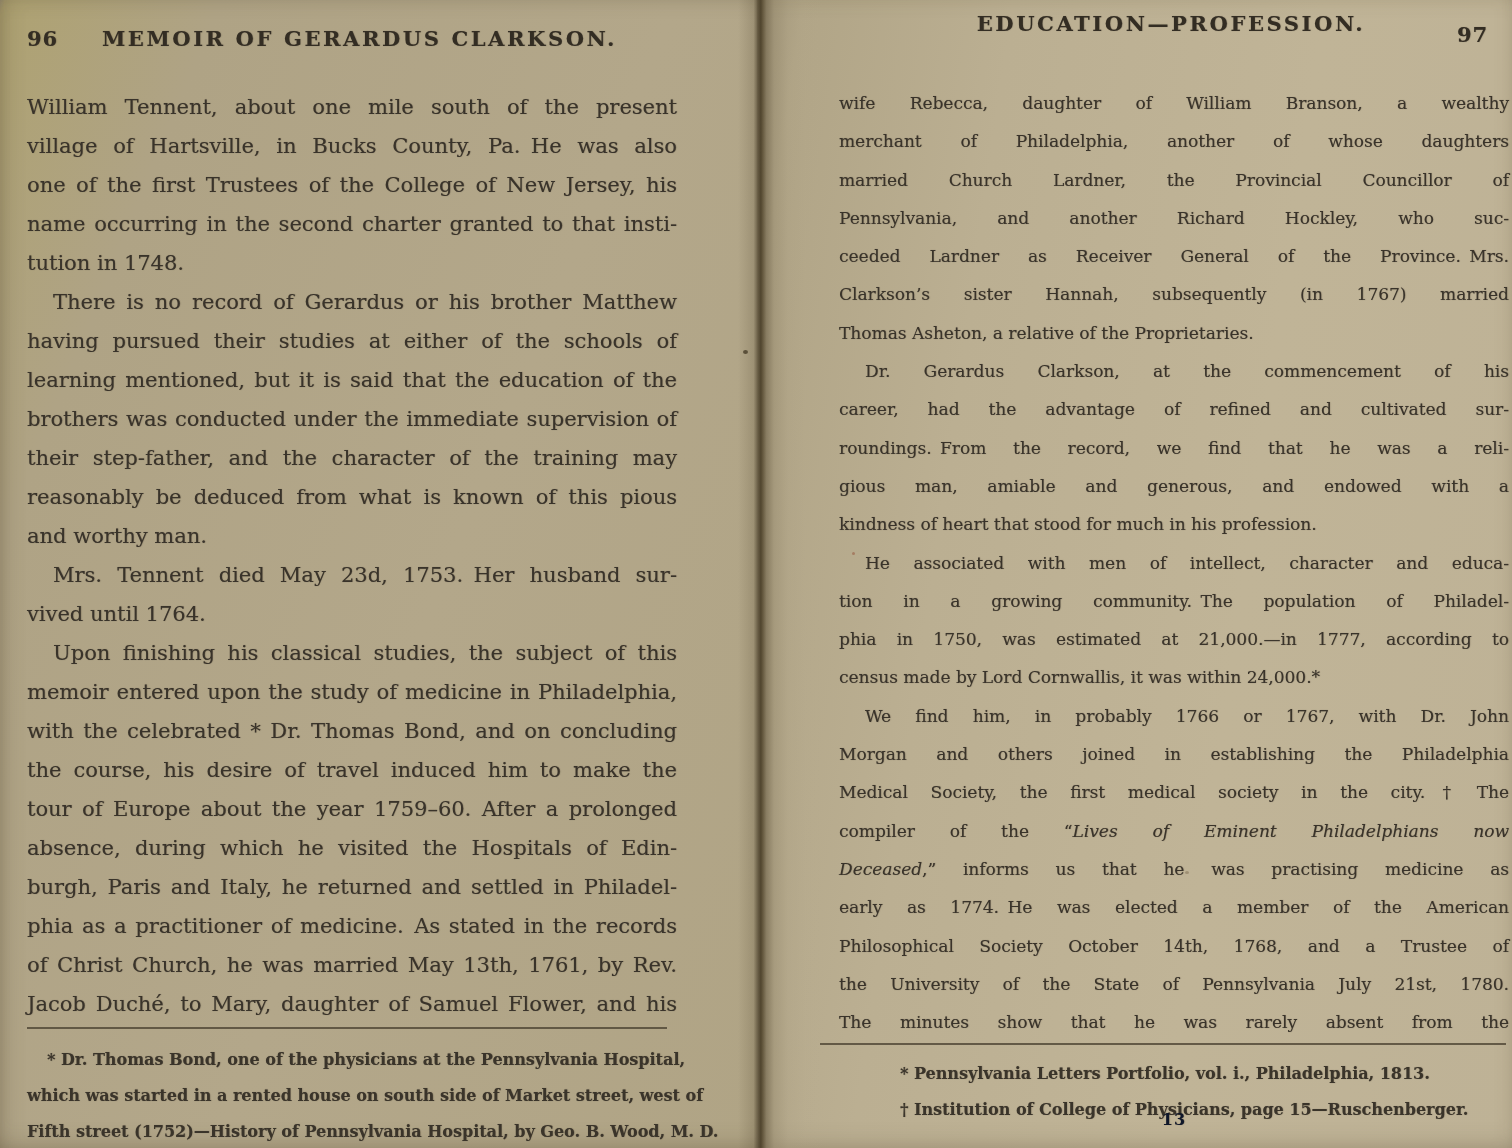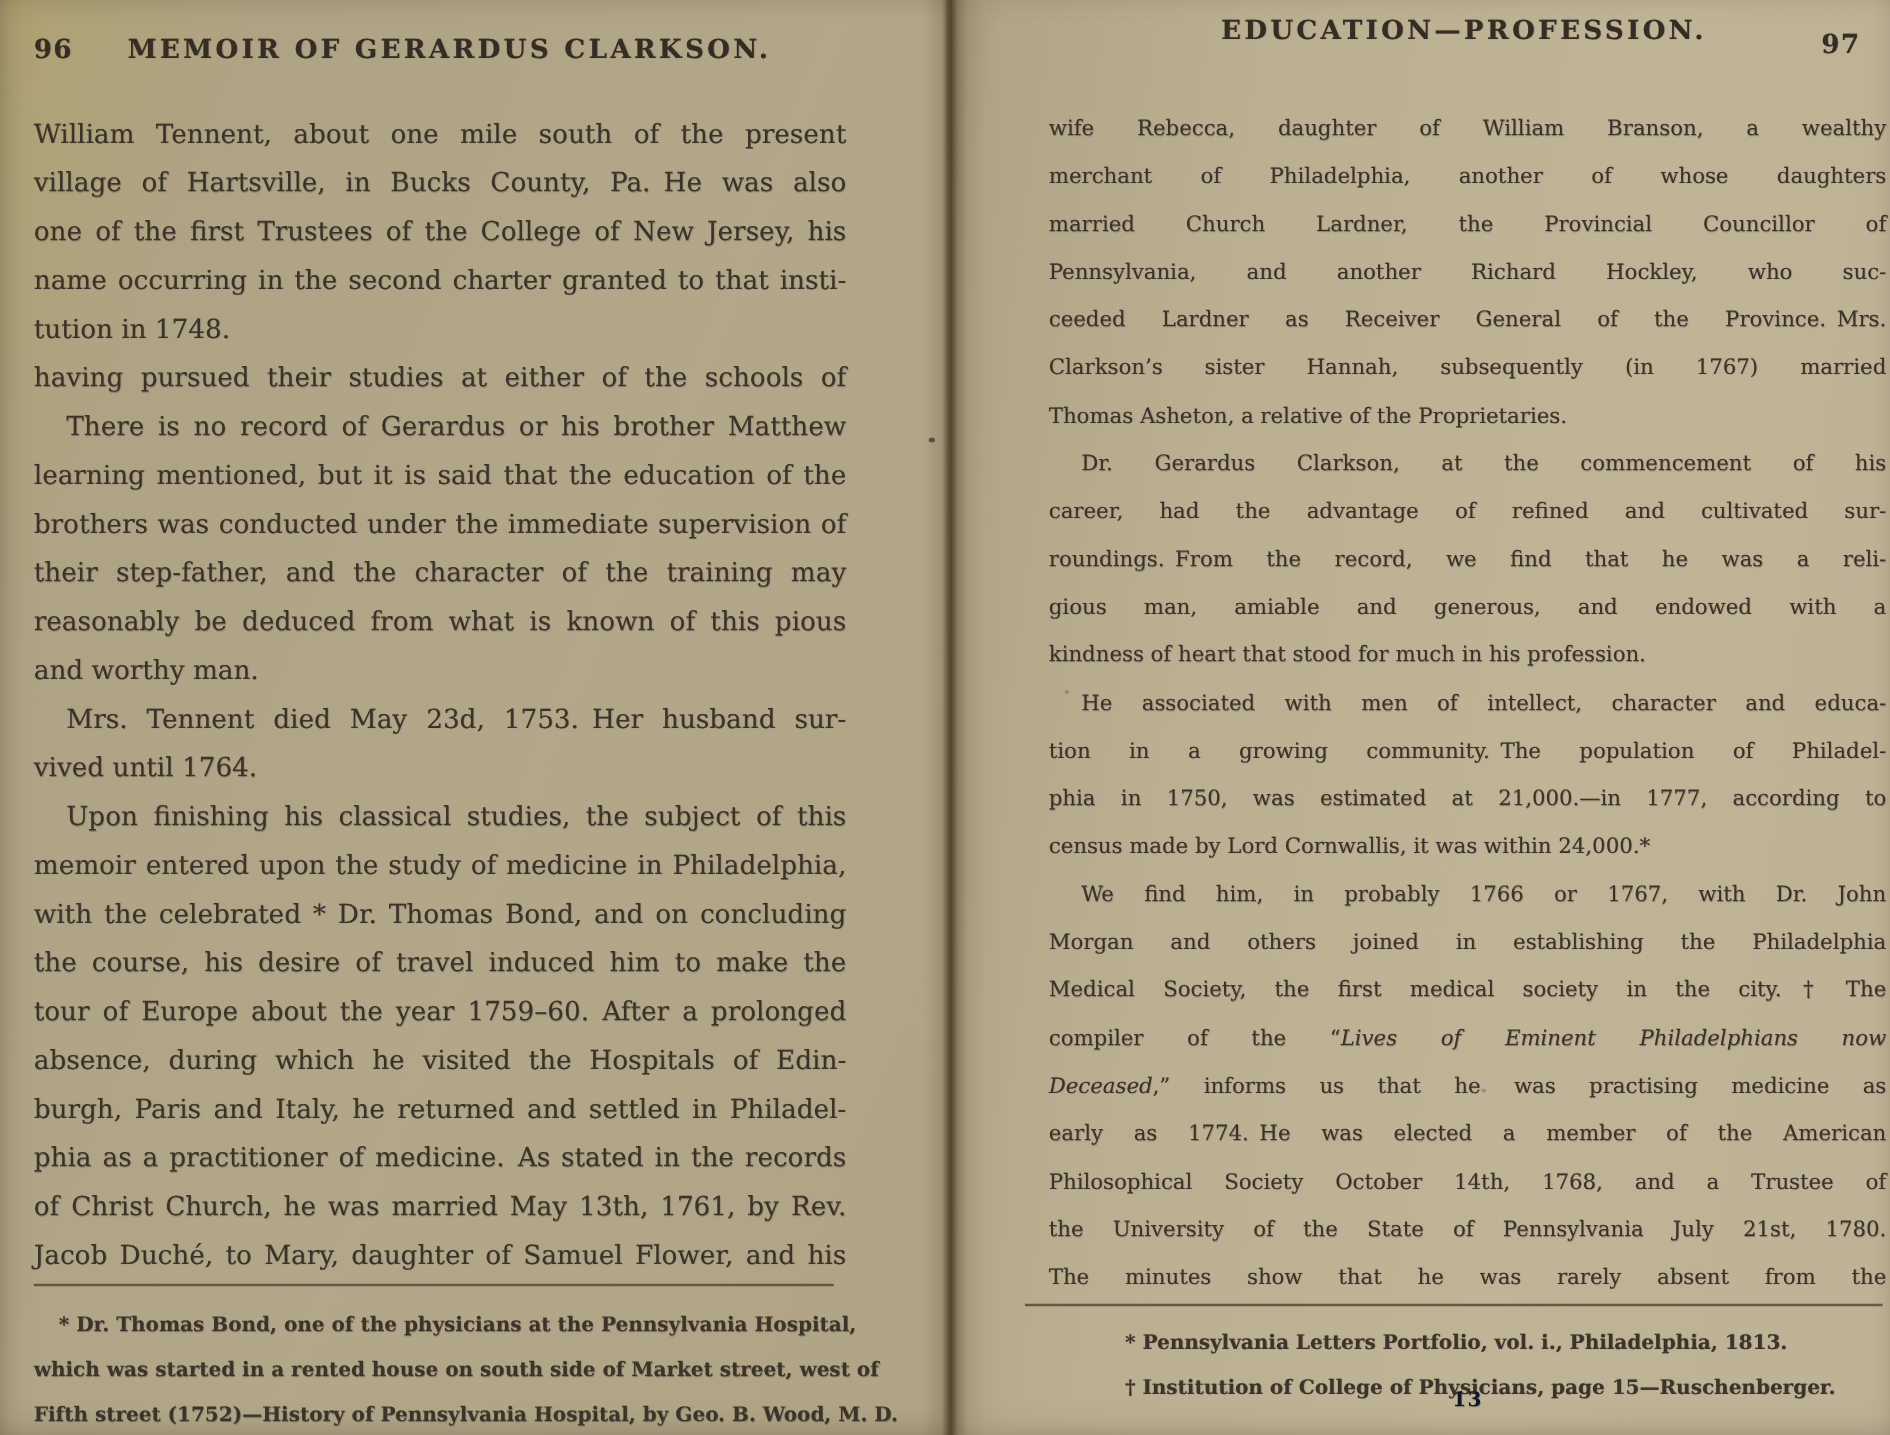--- a/index.html
+++ b/index.html
@@ -94,22 +94,22 @@
 
   <section class="page page-left ink">
     <span class="pnum pnum-left">96</span>
     <h1 class="rhead rhead-left">MEMOIR OF GERARDUS CLARKSON.</h1>
     <div class="body body-left">
         <div class="tline">William Tennent, about one mile south of the present</div>
         <div class="tline">village of Hartsville, in Bucks County, Pa. He was also</div>
         <div class="tline">one of the first Trustees of the College of New Jersey, his</div>
         <div class="tline">name occurring in the second charter granted to that insti-</div>
         <div class="tline end">tution in 1748.</div>
+        <div class="tline indent">There is no record of Gerardus or his brother Matthew</div>
         <div class="tline">having pursued their studies at either of the schools of</div>
-        <div class="tline indent">There is no record of Gerardus or his brother Matthew</div>
         <div class="tline">learning mentioned, but it is said that the education of the</div>
         <div class="tline">brothers was conducted under the immediate supervision of</div>
         <div class="tline">their step-father, and the character of the training may</div>
         <div class="tline">reasonably be deduced from what is known of this pious</div>
         <div class="tline end">and worthy man.</div>
         <div class="tline indent">Mrs. Tennent died May 23d, 1753. Her husband sur-</div>
         <div class="tline end">vived until 1764.</div>
         <div class="tline indent">Upon finishing his classical studies, the subject of this</div>
         <div class="tline">memoir entered upon the study of medicine in Philadelphia,</div>
         <div class="tline">with the celebrated * Dr. Thomas Bond, and on concluding</div>

